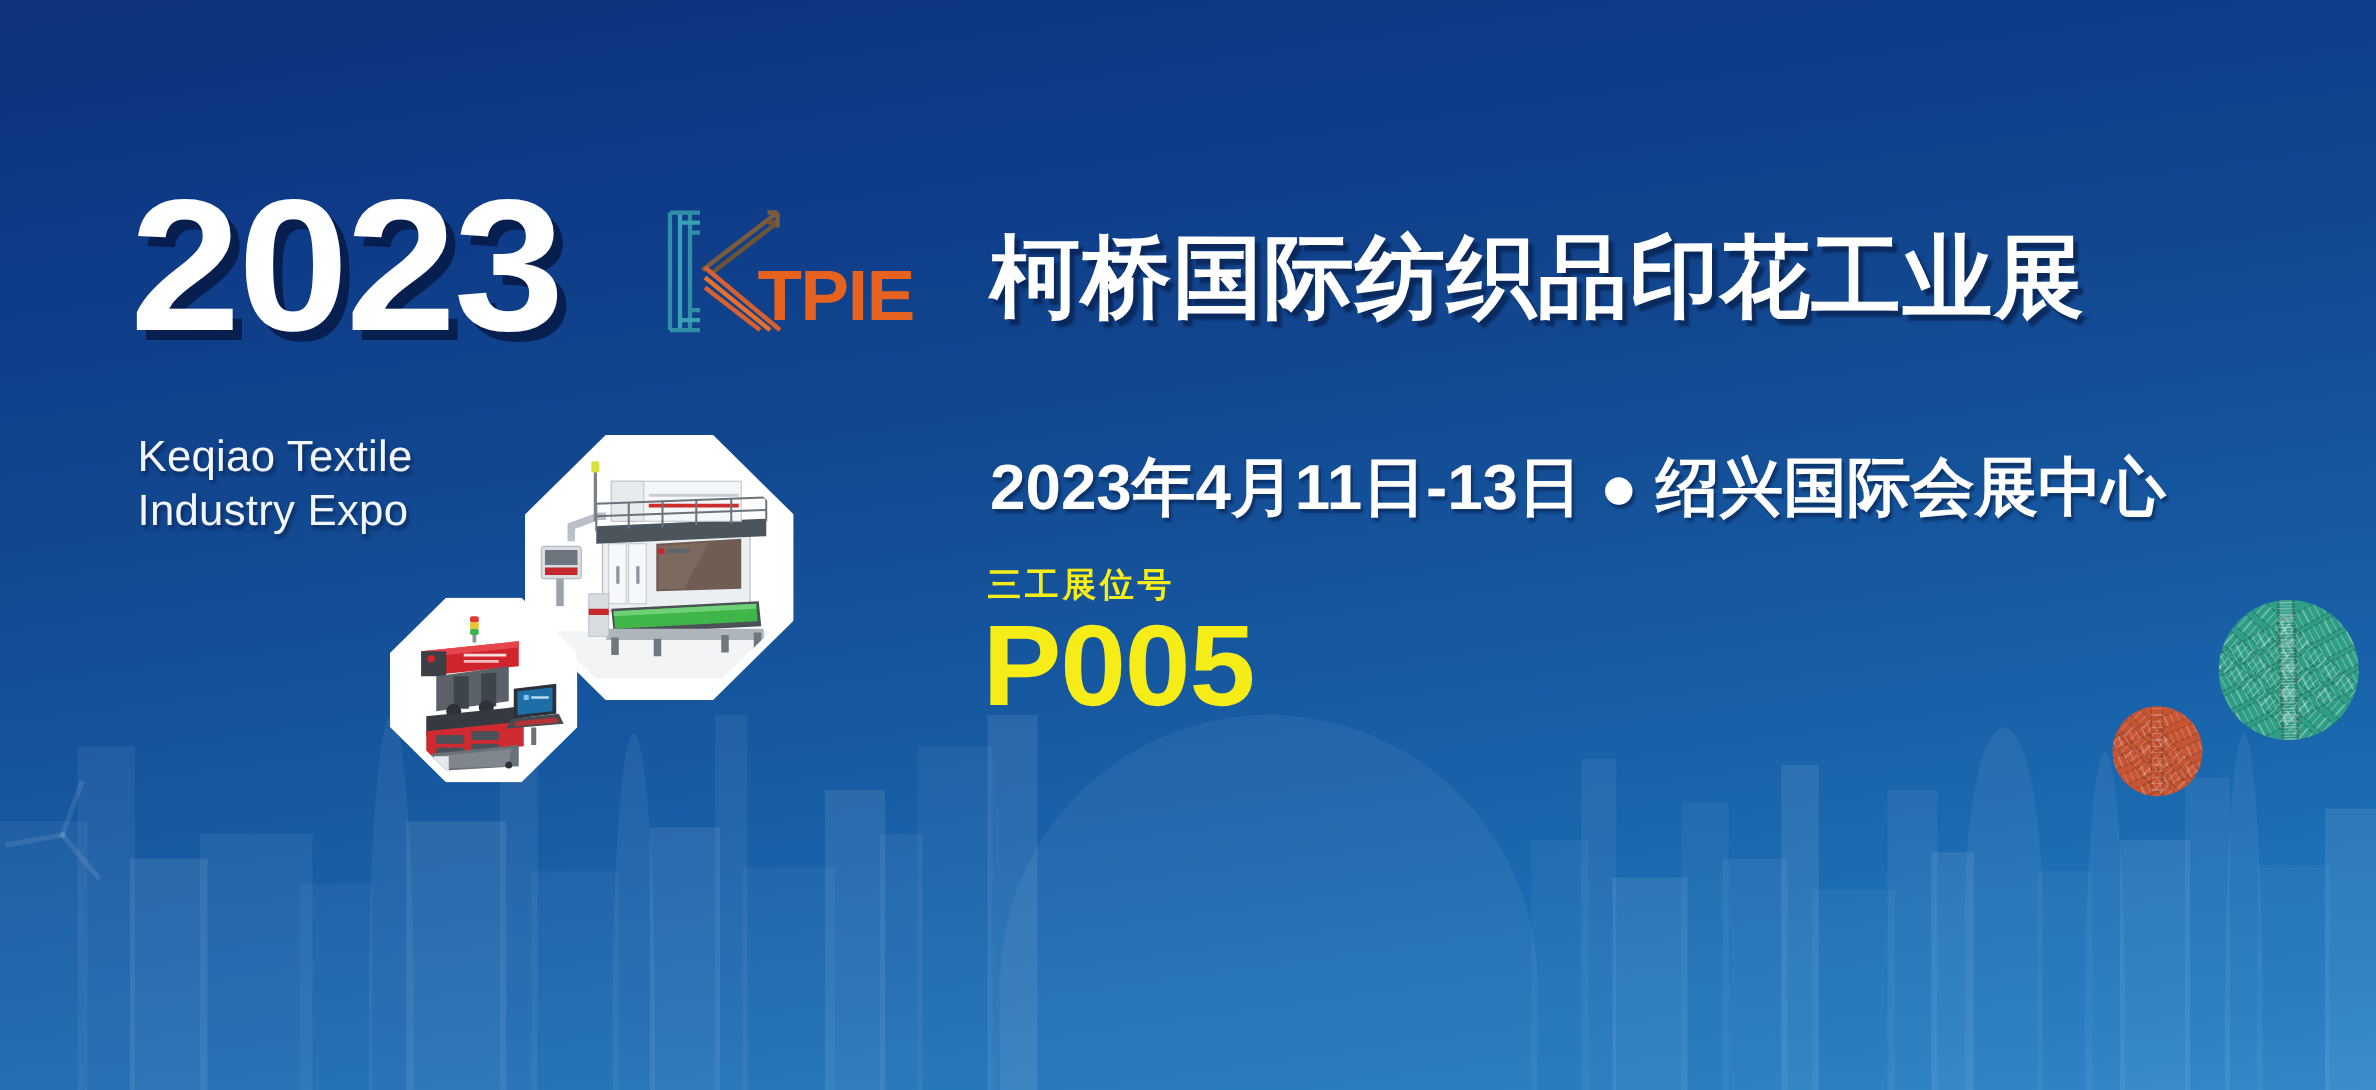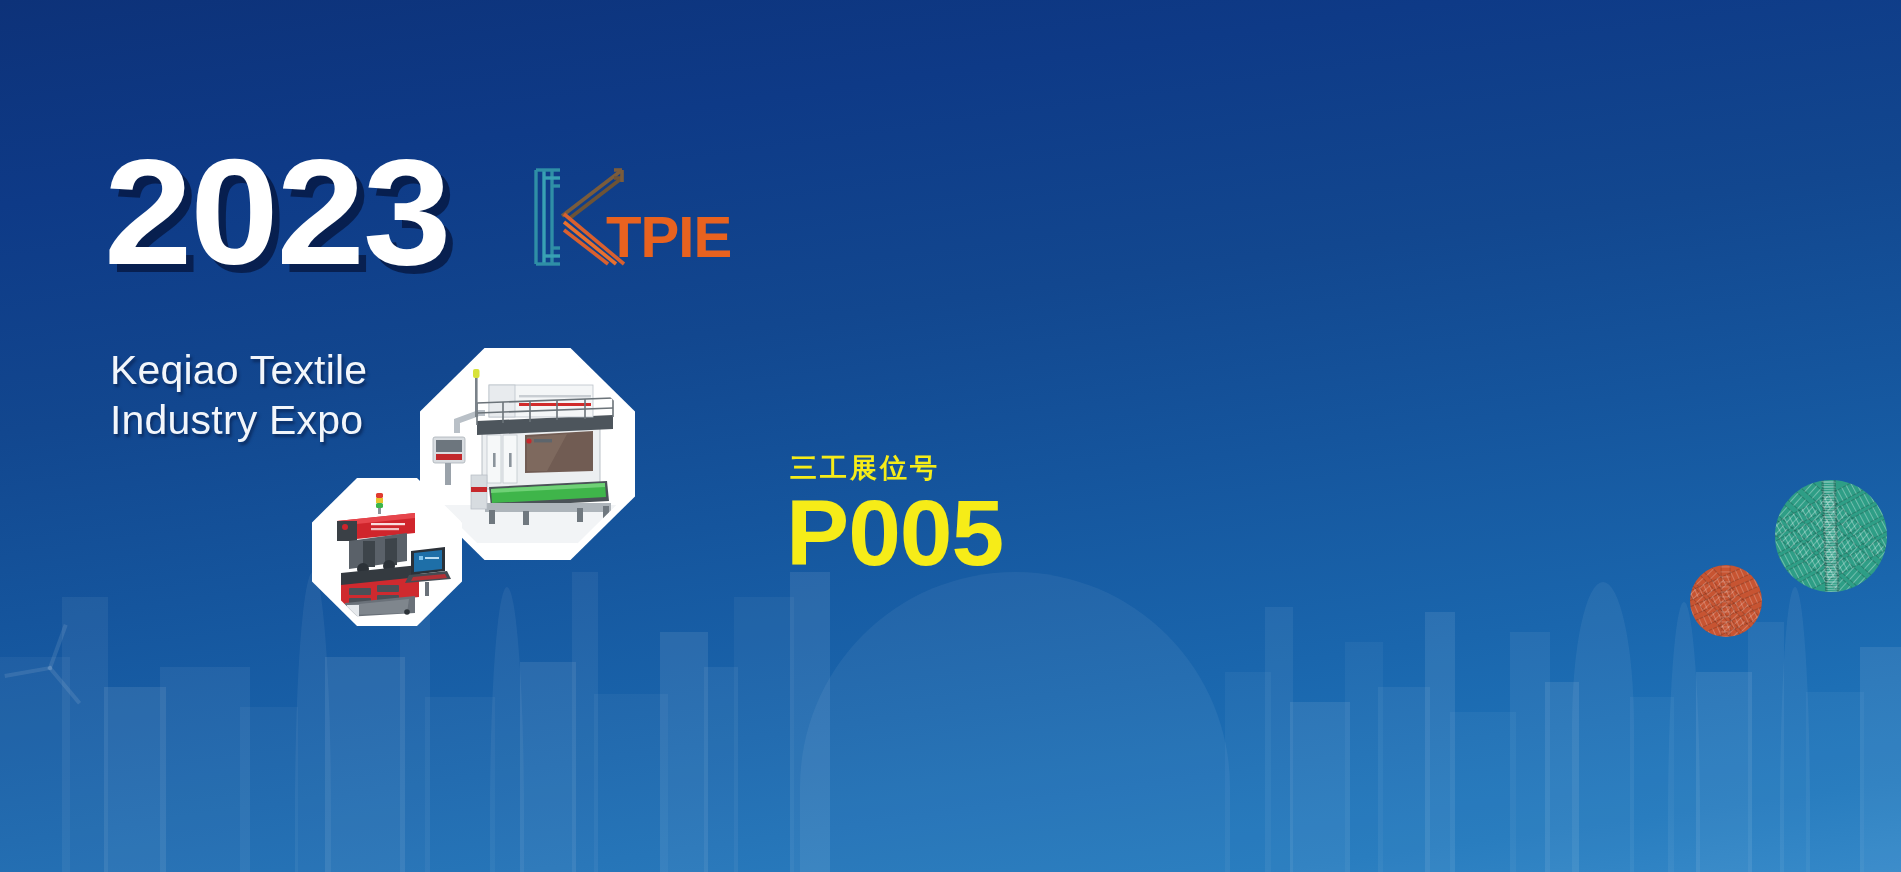--- a/index.html
+++ b/index.html
@@ -93,21 +93,21 @@
     font-weight:bold;
     letter-spacing:-2px;
     color:#ffffff;
     line-height:1;
     transform:scaleX(1.06);
     transform-origin:left center;
     text-shadow:7px 8px 0 rgba(5,22,60,0.75);
   }
   .eng-title {
     position:absolute; left:110px; top:345px;
-    font-size:41px;
+    font-size:35px;
     font-weight:400;
     color:#f2f6fb;
     line-height:1.22;
     letter-spacing:0.2px;
     text-shadow:2px 3px 3px rgba(5,22,60,0.55);
     width:330px;
   }
 
   
   .ktpie {
@@ -415,17 +415,19 @@
         <path d="M95 68 L123 65 L123 84 L95 87 Z" fill="#1e6fa8"></path>
         <rect x="100" y="71" width="4" height="4" fill="#7fc4ef"></rect>
         <rect x="106" y="72" width="14" height="2" fill="#b9dcf2"></rect>
         <path d="M90 90 L128 86 L132 94 L86 98 Z" fill="#454c53"></path>
         <path d="M94 92 L126 89 L128 93 L92 96 Z" fill="#cf2a2f" opacity="0.8"></path>
         <rect x="106" y="97" width="4" height="14" fill="#6a7179"></rect>
       </svg>
     </div>
   </div>
 
+  <div class="cn-line1">柯桥国际纺织品印花工业展</div>
+  <div class="cn-line3">2023年4月11日-13日 ● 绍兴国际会展中心</div>
 
   <div class="booth-label">三工展位号</div>
   <div class="booth-no">P005</div>
 
 </div>
 
 </body></html>

